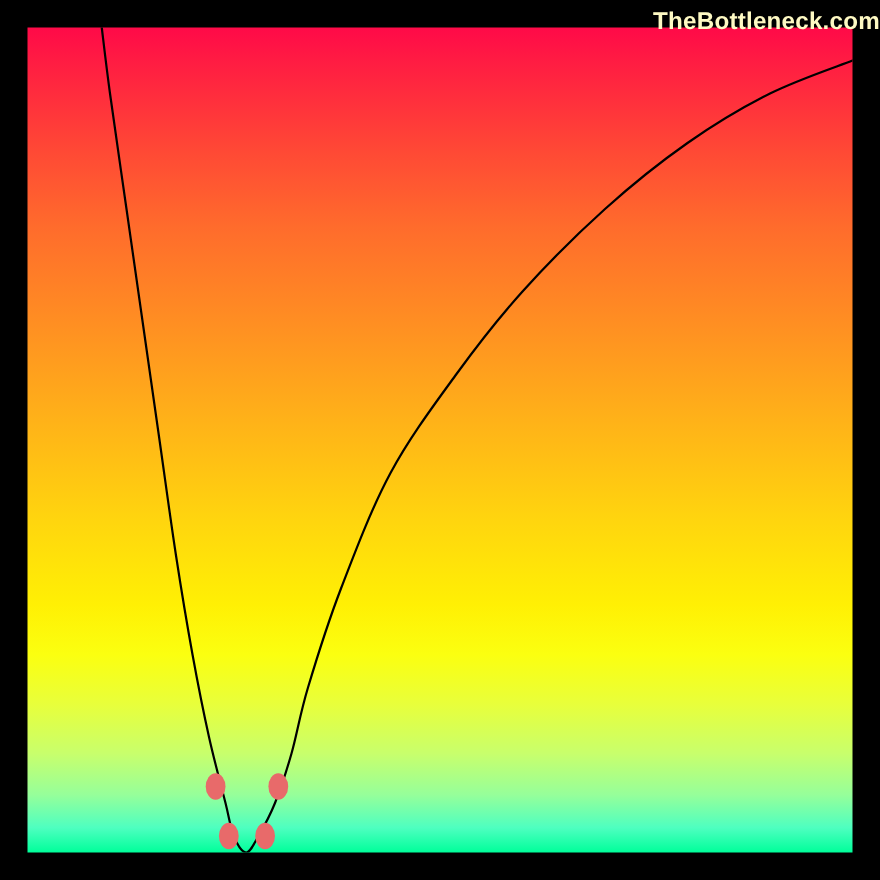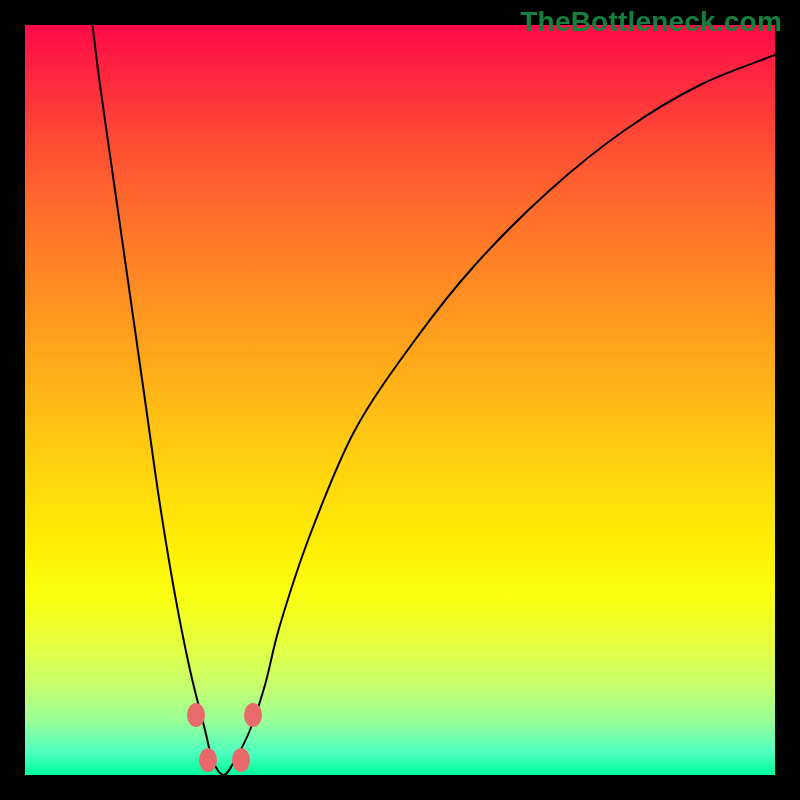--- a/index.html
+++ b/index.html
@@ -6,25 +6,25 @@
   html, body { width: 800px; height: 800px; overflow: hidden; background: #000; }
   .stage {
     position: relative;
     width: 800px;
     height: 800px;
     background: #000;
   }
   .watermark {
     position: absolute;
     top: 6px;
-    right: 18px;
+    right: 0;
     font-family: Arial, Helvetica, sans-serif;
-    font-size: 28px;
+    font-size: 22px;
     font-weight: 700;
-    color: #15803d;
+    color: #fef9c3;
     letter-spacing: 0.2px;
     z-index: 10;
   }
   .plot-outer {
     position: absolute;
     left: 25px;
     top: 25px;
     width: 750px;
     height: 750px;
     background: #000;

